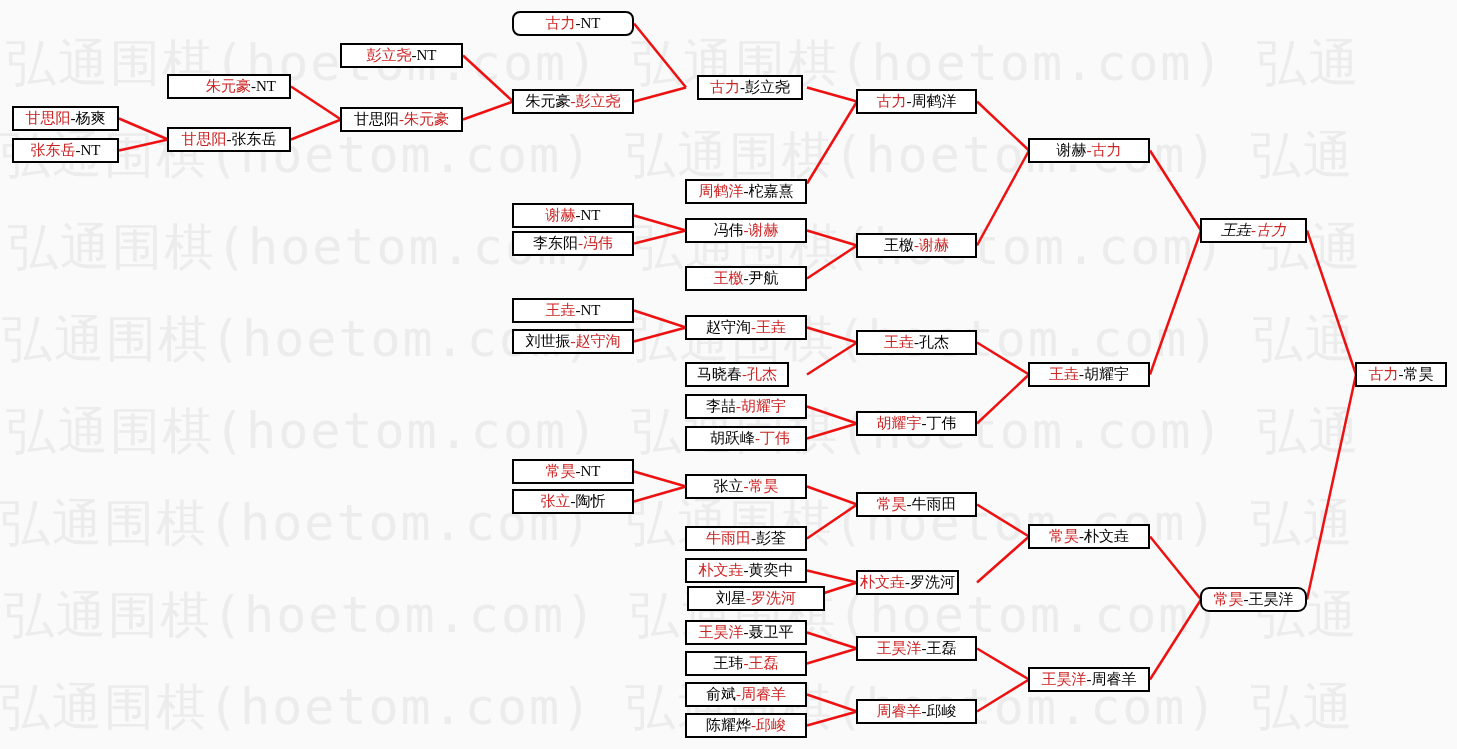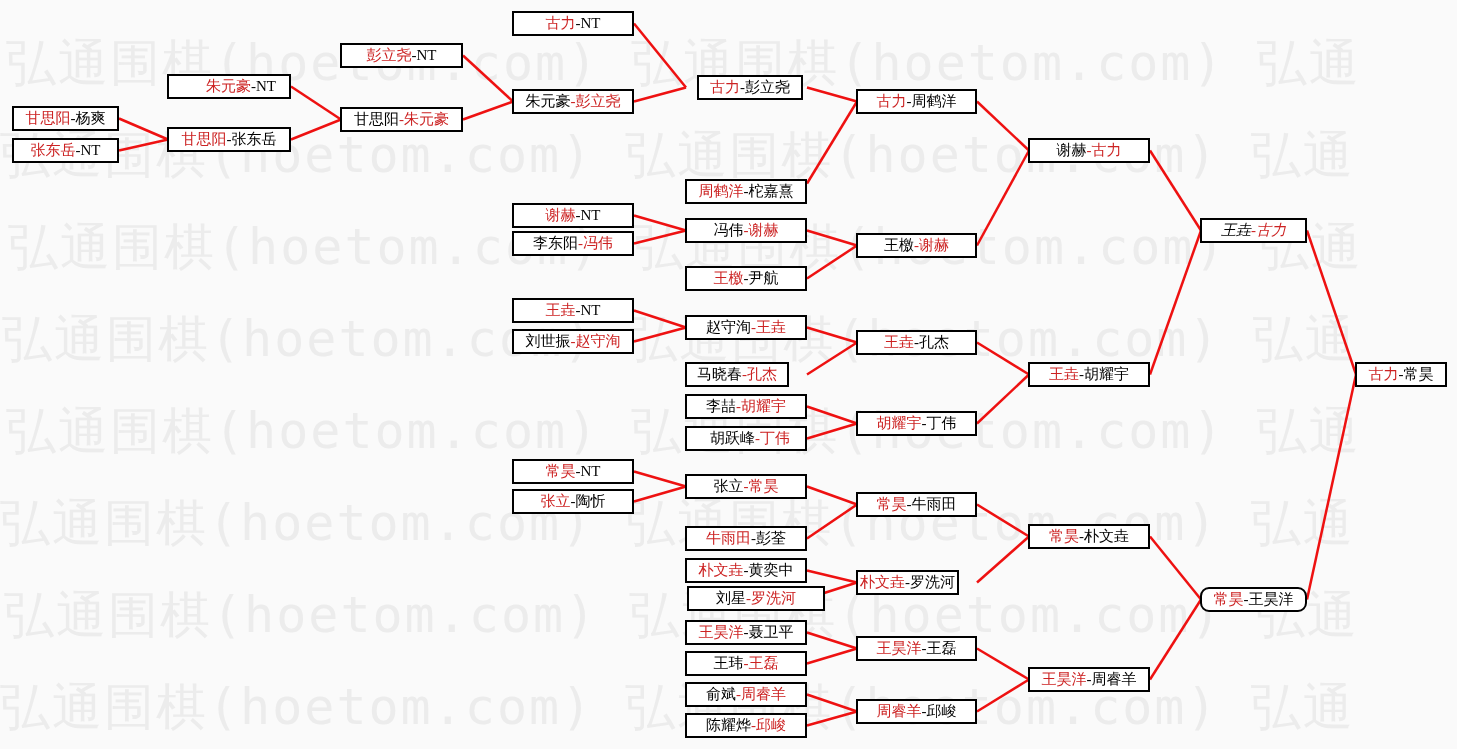--- a/index.html
+++ b/index.html
@@ -108,21 +108,21 @@
   </div>
       <div class="match-box" style="left: 167px; top: 127px; width: 124px;">
     <span class="p1 p-red">甘思阳</span><span class="sep p-blk">-</span><span class="p2 p-blk">张东岳</span>
   </div>
       <div class="match-box" style="left: 340px; top: 43px; width: 123px;">
     <span class="p1 p-red">彭立尧</span><span class="sep p-blk">-</span><span class="p2 p-blk">NT</span>
   </div>
       <div class="match-box" style="left: 340px; top: 107px; width: 123px;">
     <span class="p1 p-blk">甘思阳</span><span class="sep p-red">-</span><span class="p2 p-red">朱元豪</span>
   </div>
-      <div class="match-box" style="left: 512px; top: 11px; width: 122px;">
+      <div class="match-box" style="left: 512px; top: 11px; width: 122px; border-radius: 8px;">
     <span class="p1 p-red">古力</span><span class="sep p-blk">-</span><span class="p2 p-blk">NT</span>
   </div>
       <div class="match-box" style="left: 512px; top: 89px; width: 122px;">
     <span class="p1 p-blk">朱元豪</span><span class="sep p-red">-</span><span class="p2 p-red">彭立尧</span>
   </div>
       <div class="match-box" style="left: 512px; top: 203px; width: 122px;">
     <span class="p1 p-red">谢赫</span><span class="sep p-blk">-</span><span class="p2 p-blk">NT</span>
   </div>
       <div class="match-box" style="left: 512px; top: 231px; width: 122px;">
     <span class="p1 p-blk">李东阳</span><span class="sep p-red">-</span><span class="p2 p-red">冯伟</span>

